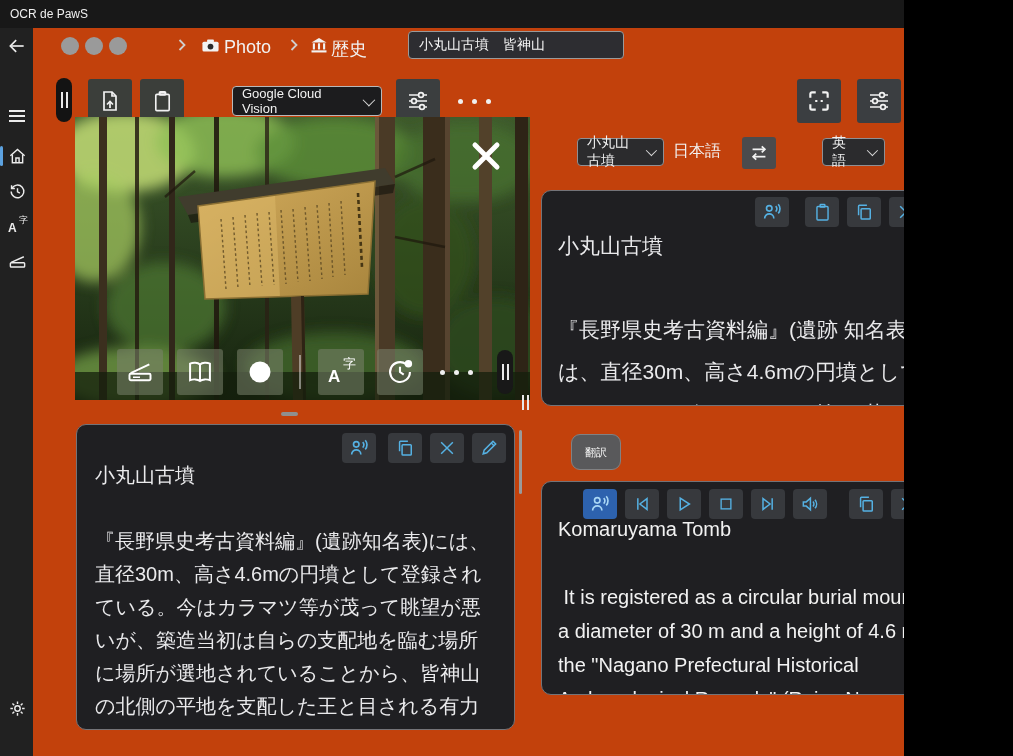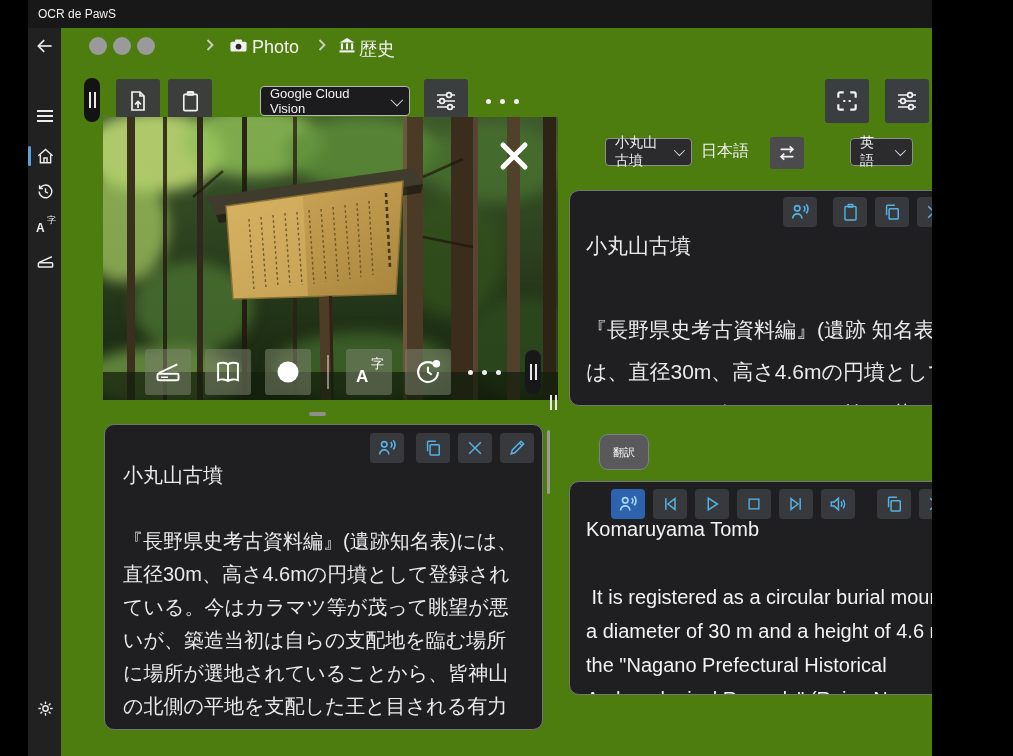--- a/index.html
+++ b/index.html
@@ -1,17 +1,17 @@
 <!DOCTYPE html>
 <html><head>
 <meta charset="utf-8">
 <style>
   html,body{margin:0;padding:0;background:#000;}
-  .app{position:relative;width:904px;height:756px;background:#4d7c0f;overflow:hidden;
-       font-family:"Liberation Sans","DejaVu Sans",sans-serif;color:#e8e8ea;margin-left:28px;}
+  .app{position:relative;width:904px;height:756px;background:#c2410c;overflow:hidden;
+       font-family:"Liberation Sans","DejaVu Sans",sans-serif;color:#e8e8ea;}
   
   .titlebar{position:absolute;left:0;top:0;width:1013px;height:28px;background:#181818;}
   .tb-title{position:absolute;left:10px;top:7px;font-size:12px;color:#f0f0f0;}
   .winbtn{position:absolute;top:0;width:36px;height:28px;display:flex;align-items:center;justify-content:center;color:#e6e6e6;}
   
   .rail{position:absolute;left:0;top:28px;width:33px;height:728px;background:#212121;}
   .rail-accent{position:absolute;left:0;top:118px;width:3px;height:20px;background:#5ca2e0;border-radius:2px;}
   .railbtn{position:absolute;left:5px;width:24px;height:24px;display:flex;align-items:center;justify-content:center;color:#ececec;}
   
   .navdot{position:absolute;top:37px;width:18px;height:18px;border-radius:50%;background:#9a9a9a;}
@@ -170,20 +170,21 @@
     <svg width="16" height="15" viewBox="0 0 18 17">
         <path d="M9 0L0.5 5h17z" fill="#f2f2f2"></path>
         <rect x="2" y="6" width="2.4" height="7" fill="#f2f2f2"></rect>
         <rect x="7.8" y="6" width="2.4" height="7" fill="#f2f2f2"></rect>
         <rect x="13.6" y="6" width="2.4" height="7" fill="#f2f2f2"></rect>
         <rect x="0.5" y="14" width="17" height="2.4" fill="#f2f2f2"></rect>
       </svg>
   </div>
   <span class="crumb-label" style="left:331px">歴史</span>
 
+  <input class="query" value="小丸山古墳　皆神山" style="">
 
   <div class="bulb-btn">
     <svg width="18" height="18" viewBox="0 0 24 24">
         <path d="M12 2.5a6.2 6.2 0 0 0-3.2 11.5v2.5h6.4V14A6.2 6.2 0 0 0 12 2.5z" fill="#f4d46a"></path>
         <rect x="9.4" y="17.5" width="5.2" height="2" rx="1" fill="#cfae4e"></rect>
         <rect x="10.2" y="20" width="3.6" height="1.6" rx="0.8" fill="#cfae4e"></rect>
       </svg>
   </div>
 
   <div class="grip" style="left:56px;top:78px">

